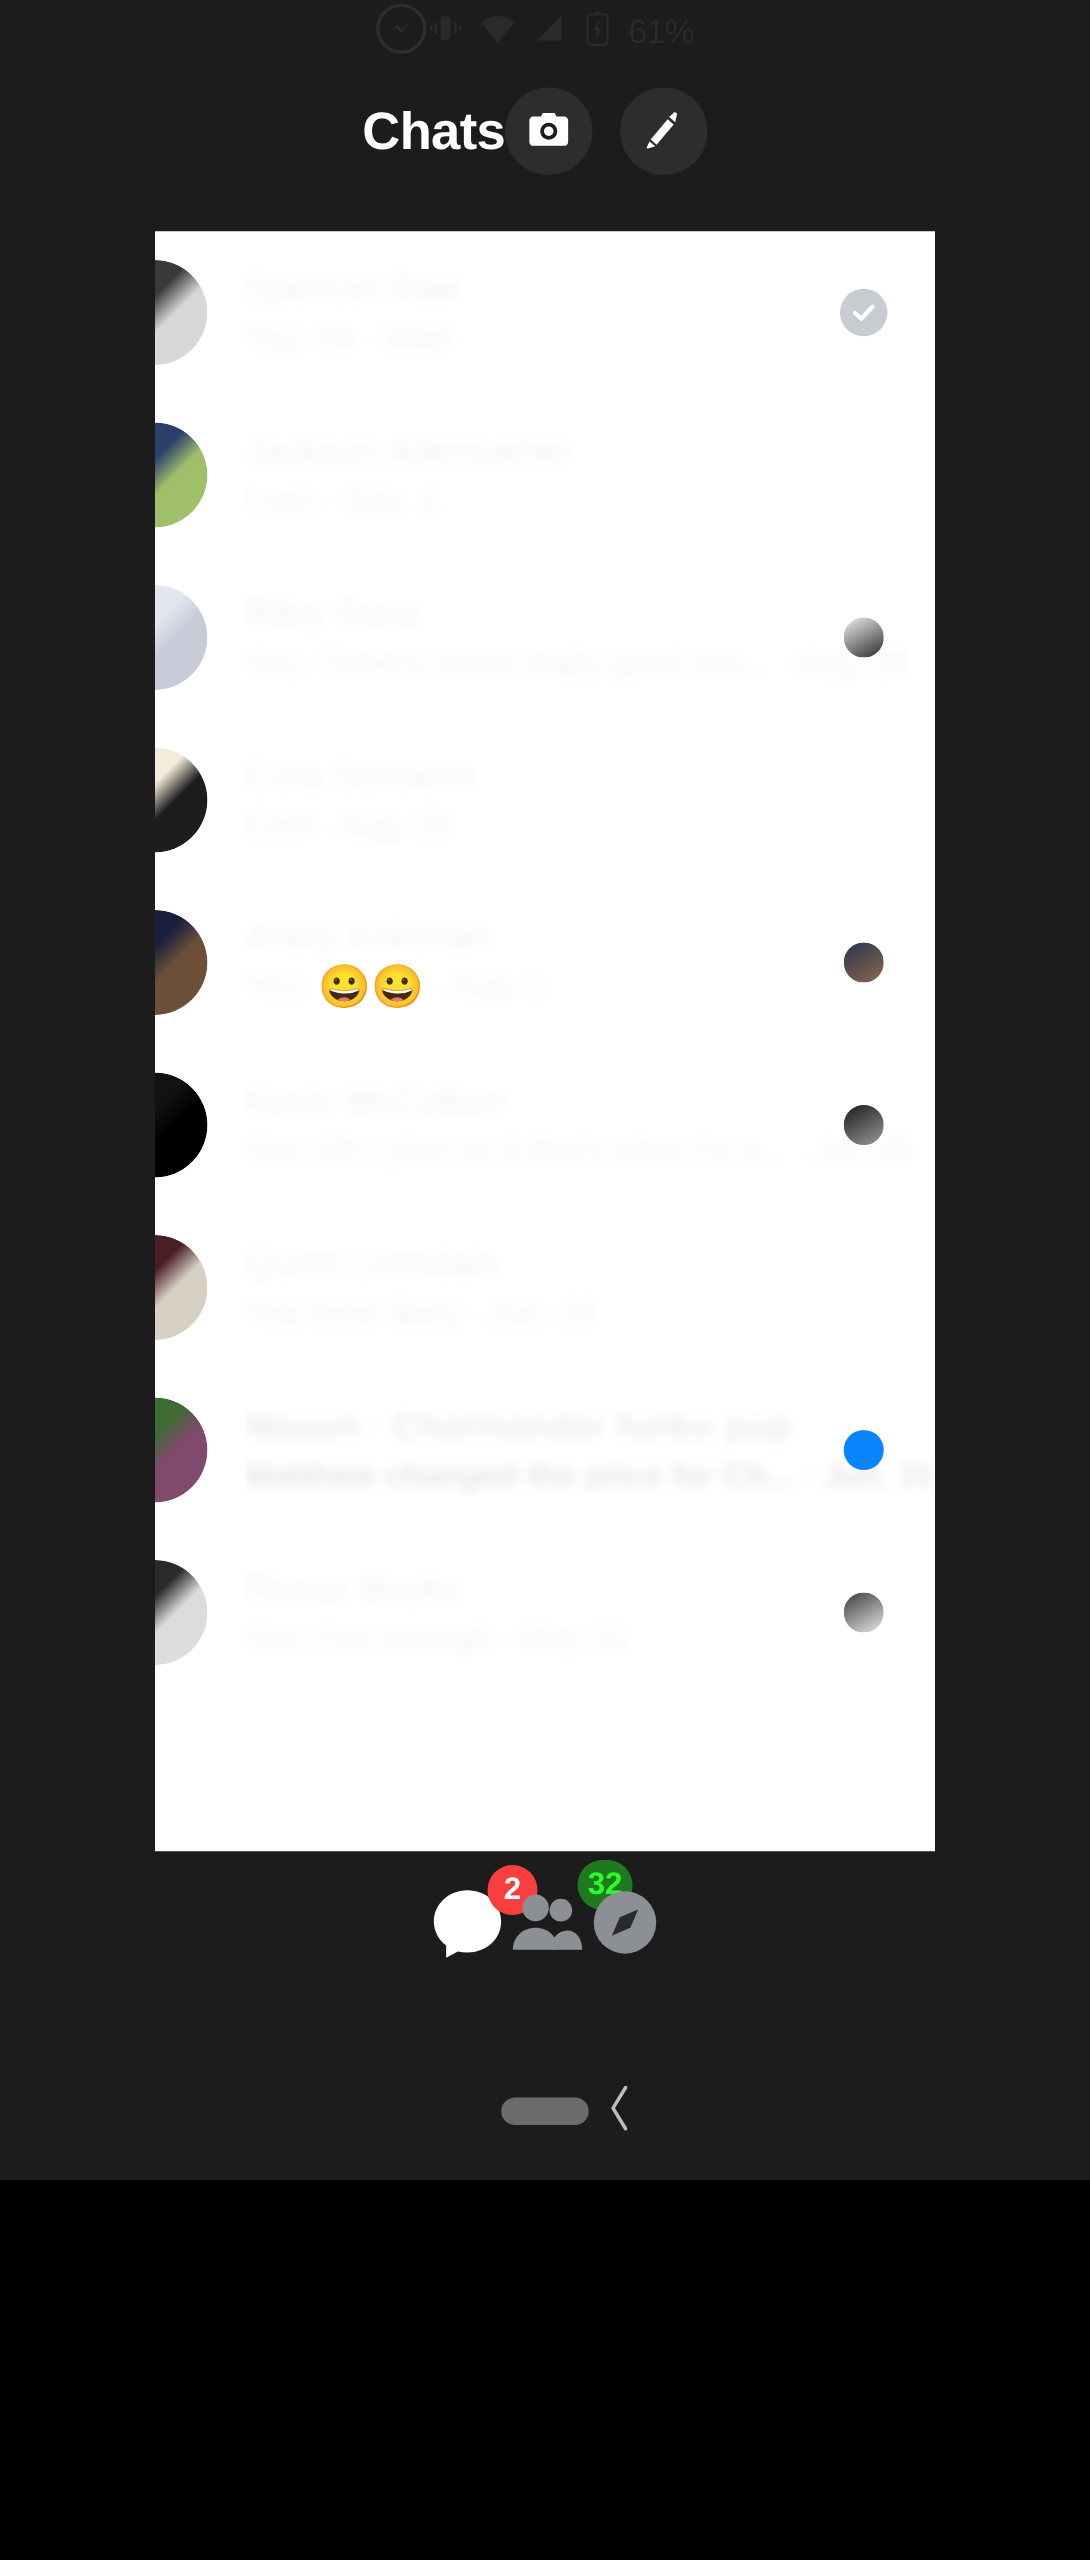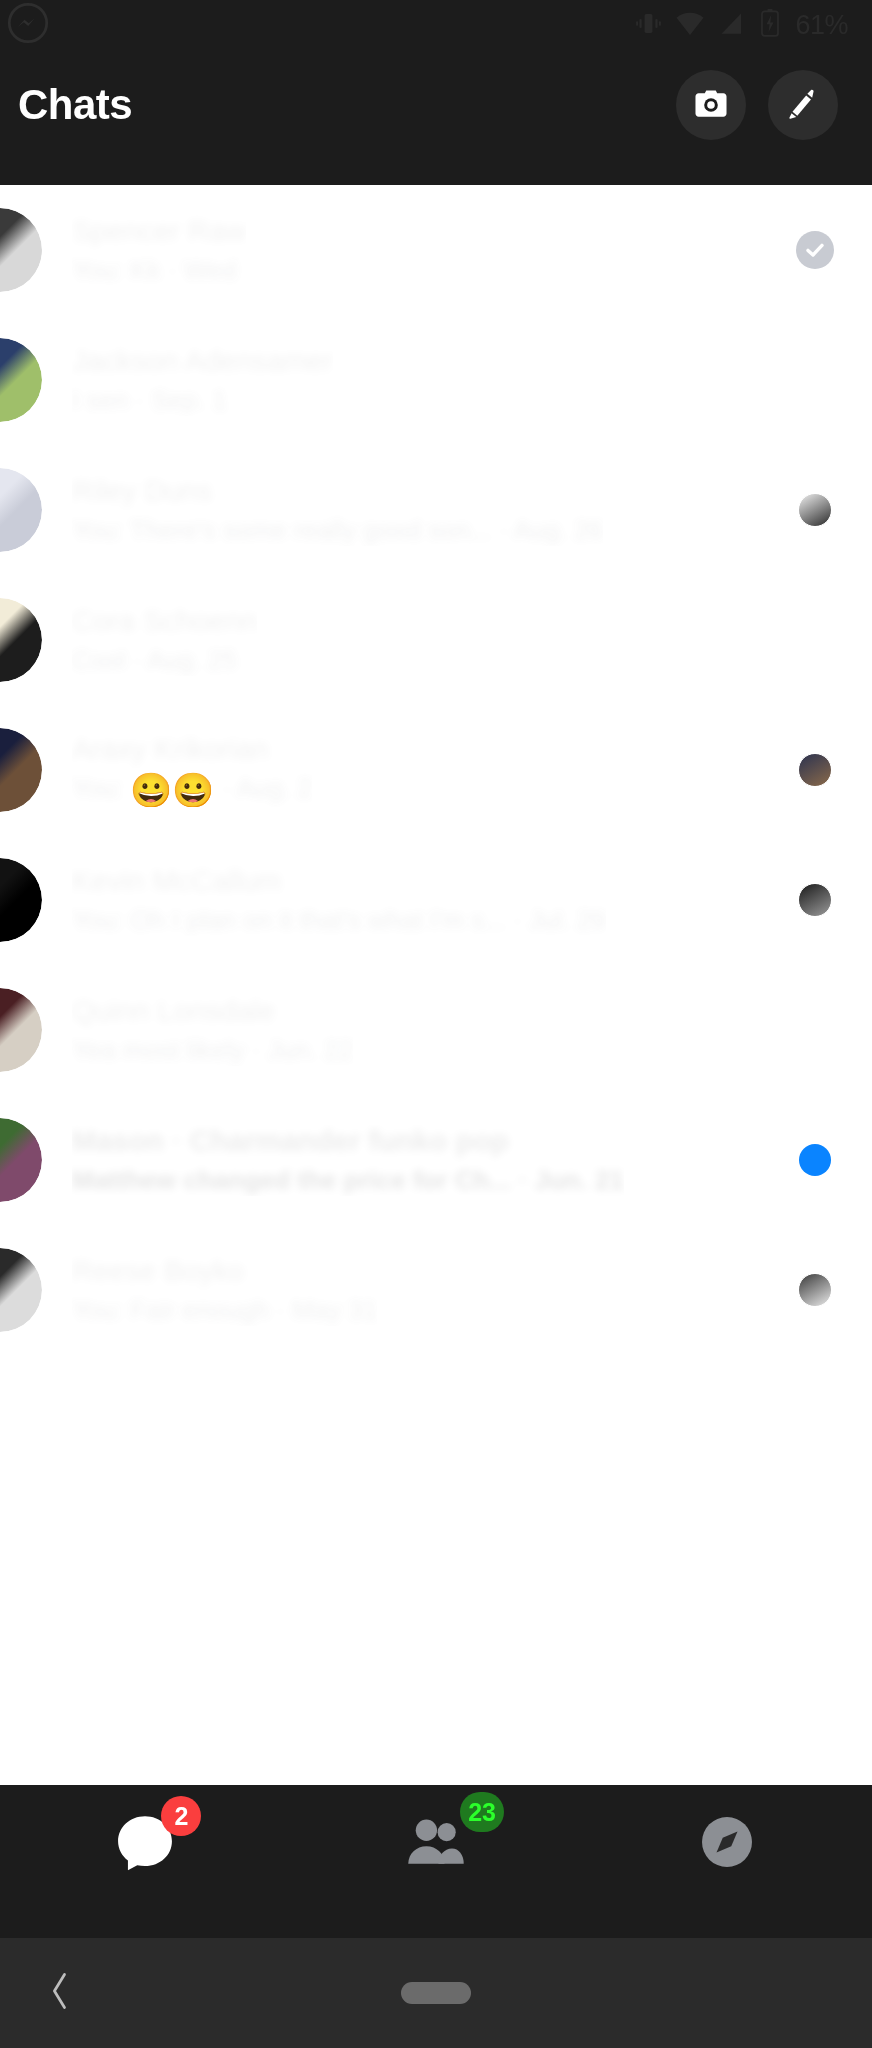--- a/index.html
+++ b/index.html
@@ -4,23 +4,23 @@
 <style>
   * { box-sizing: border-box; margin: 0; padding: 0; }
   html, body {
     width: 872px; height: 2048px;
     background: #000;
     font-family: "Liberation Sans", sans-serif;
     overflow: hidden;
   }
   #screen {
     position: relative;
-    width: 872px; height: 2048px;
+    width: 872px; height: 1744px;
     background: #1c1c1c;
-    display: flex; flex-direction: column;
+    display: flex; flex-direction: column; align-items: center;
   }
 
   
   .statusbar {
     height: 50px; flex: 0 0 50px;
     background: #1c1c1c;
     display: flex; align-items: center;
     padding: 0 24px 0 6px;
     position: relative;
   }
@@ -375,21 +375,21 @@
     <div class="tab">
       <span class="tab-icon-wrap">
         <span>
           <svg width="64" height="64" viewBox="0 0 24 24" fill="#8c8f94">
             <circle cx="8.4" cy="7.6" r="4"></circle>
             <circle cx="16" cy="8.3" r="3.4"></circle>
             <path d="M1.6 20.2 C1.6 16.4 4.6 13.6 8.4 13.6 C12.2 13.6 15.2 16.4 15.2 20.2 Z"></path>
             <path d="M12.9 20.2 C12.9 17 15.1 14.4 18 14.4 C20.5 14.4 22.4 16.7 22.4 20.2 Z"></path>
           </svg>
         </span>
-        <span class="badge badge-green">23</span>
+        <span class="badge badge-green">32</span>
       </span>
     </div>
 
     <div class="tab">
       <span class="tab-icon-wrap">
         <span>
           <svg width="60" height="60" viewBox="0 0 24 24">
             <circle cx="12" cy="12" r="10" fill="#8c8f94"></circle>
             <path d="M16.2 7.8 L10.3 10.3 L7.8 16.2 L13.7 13.7 Z" fill="#2a2a2a"></path>
           </svg>

